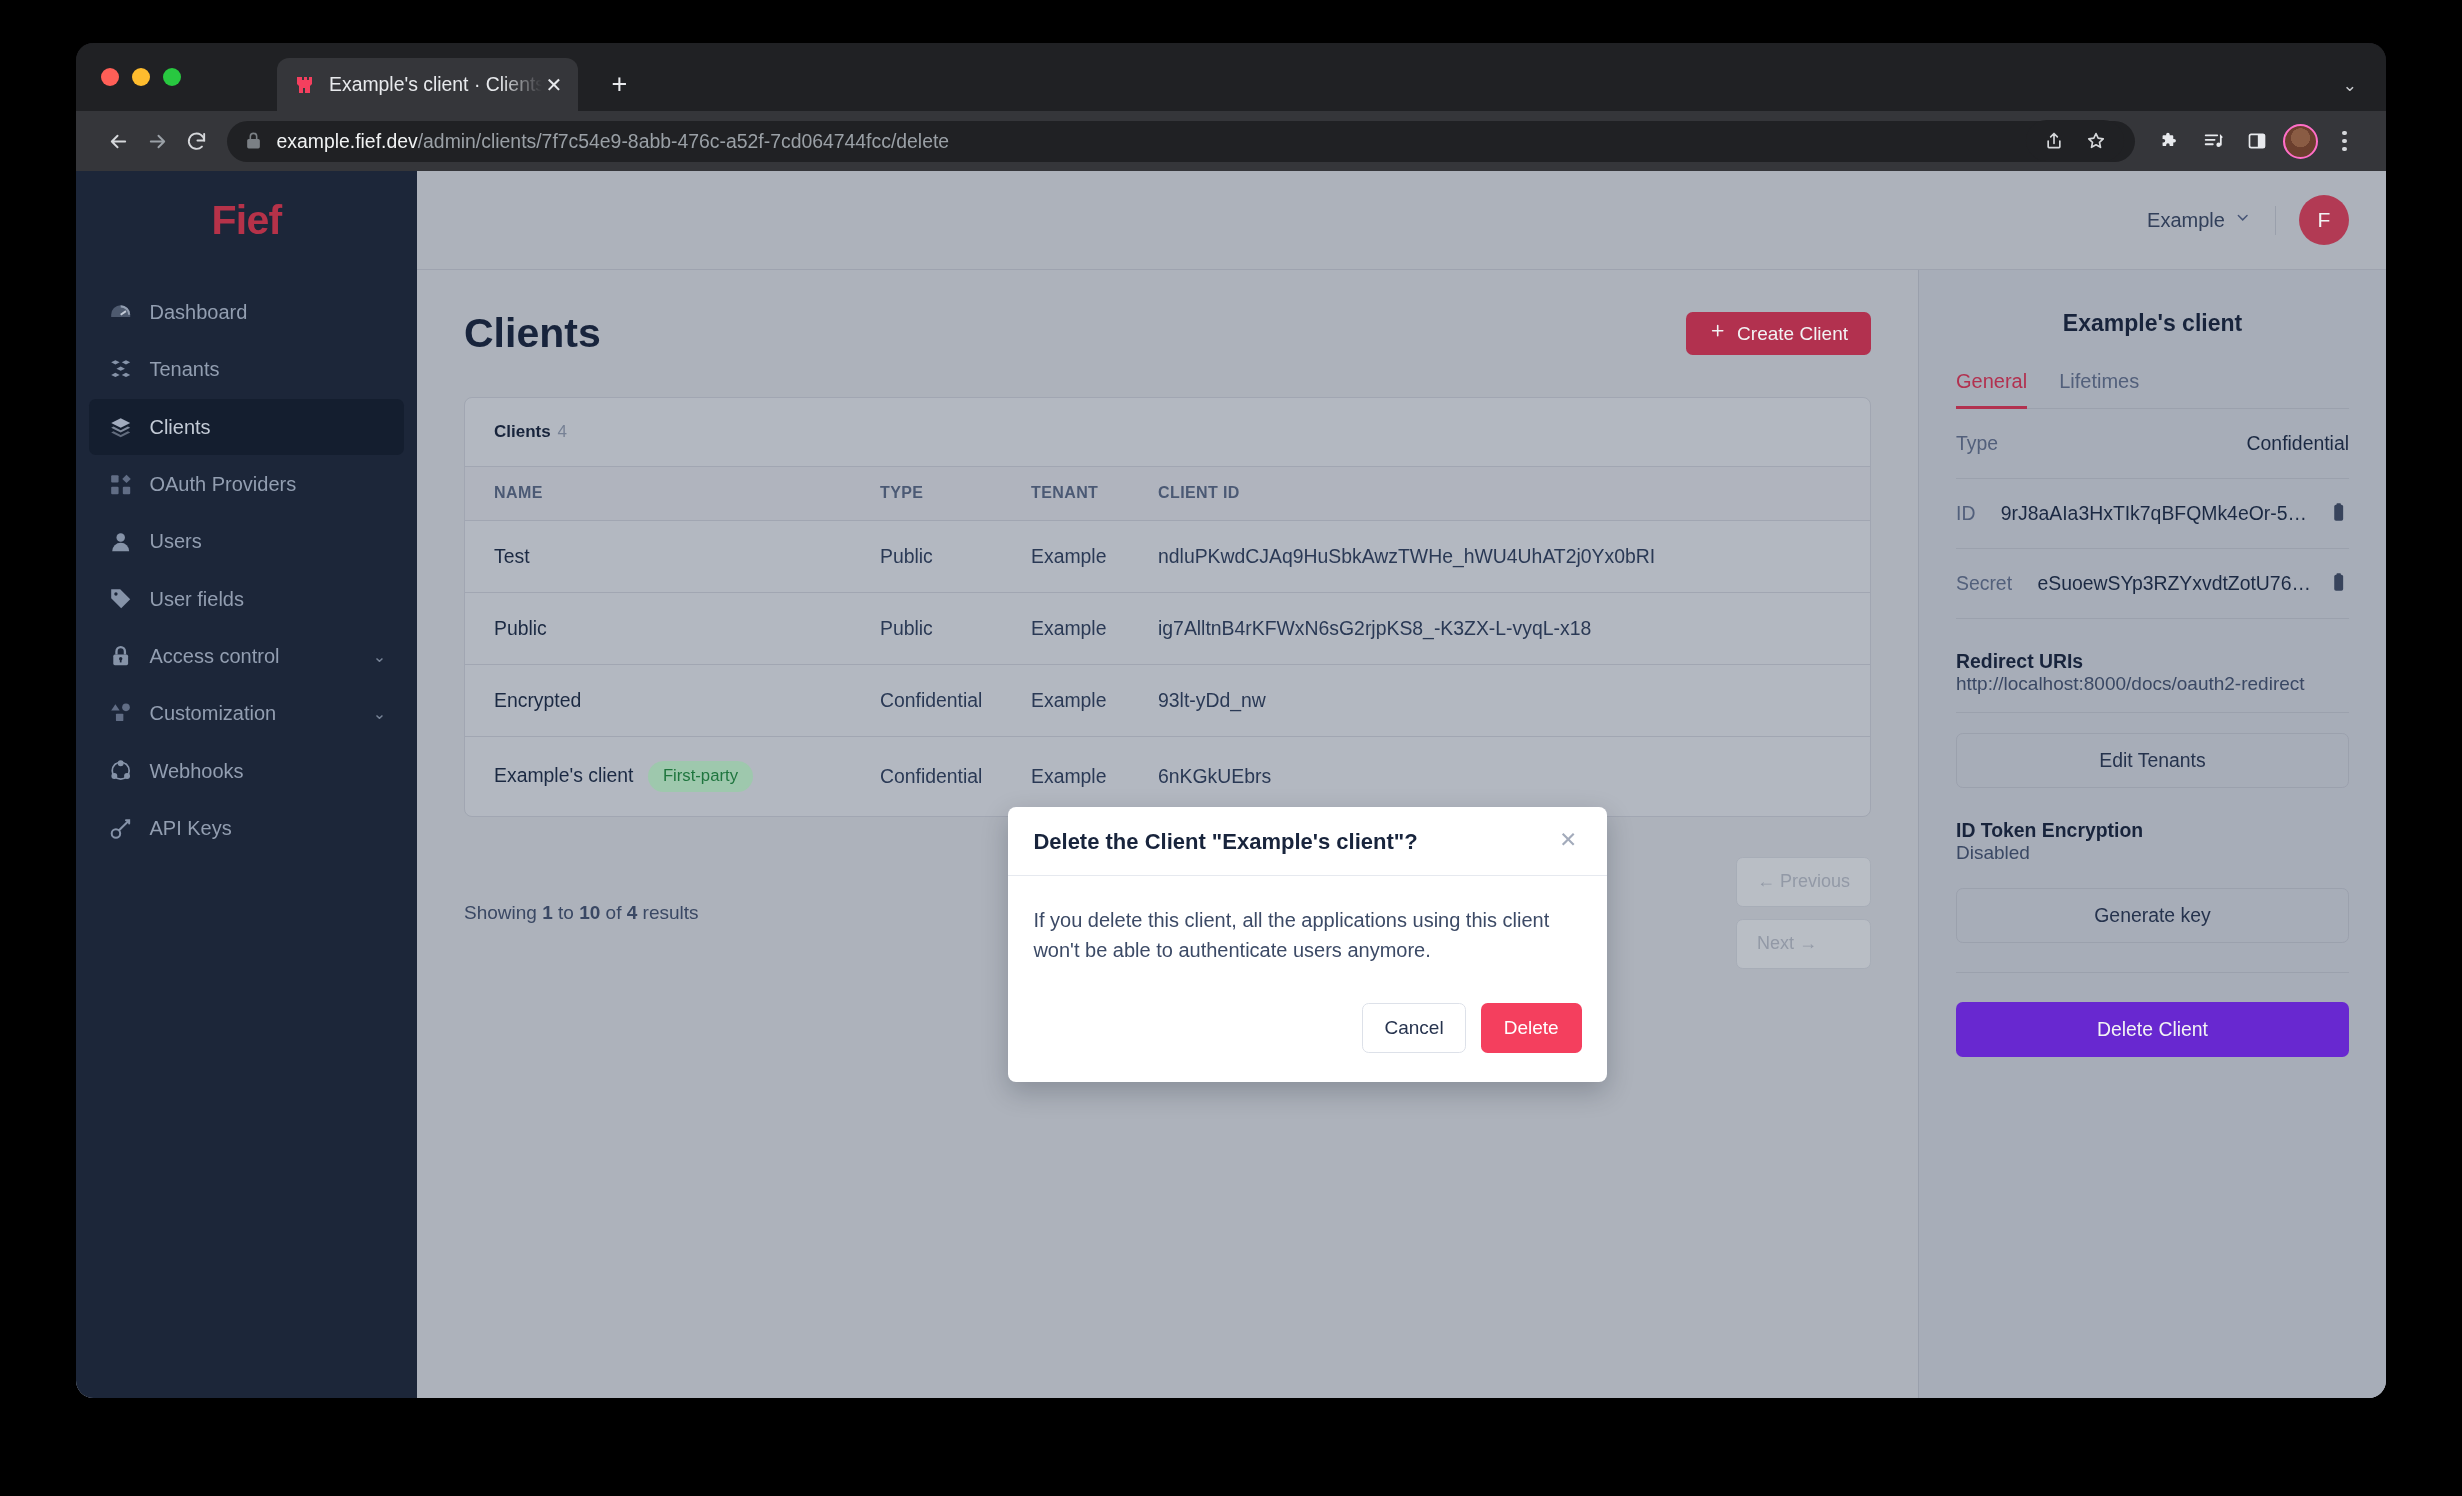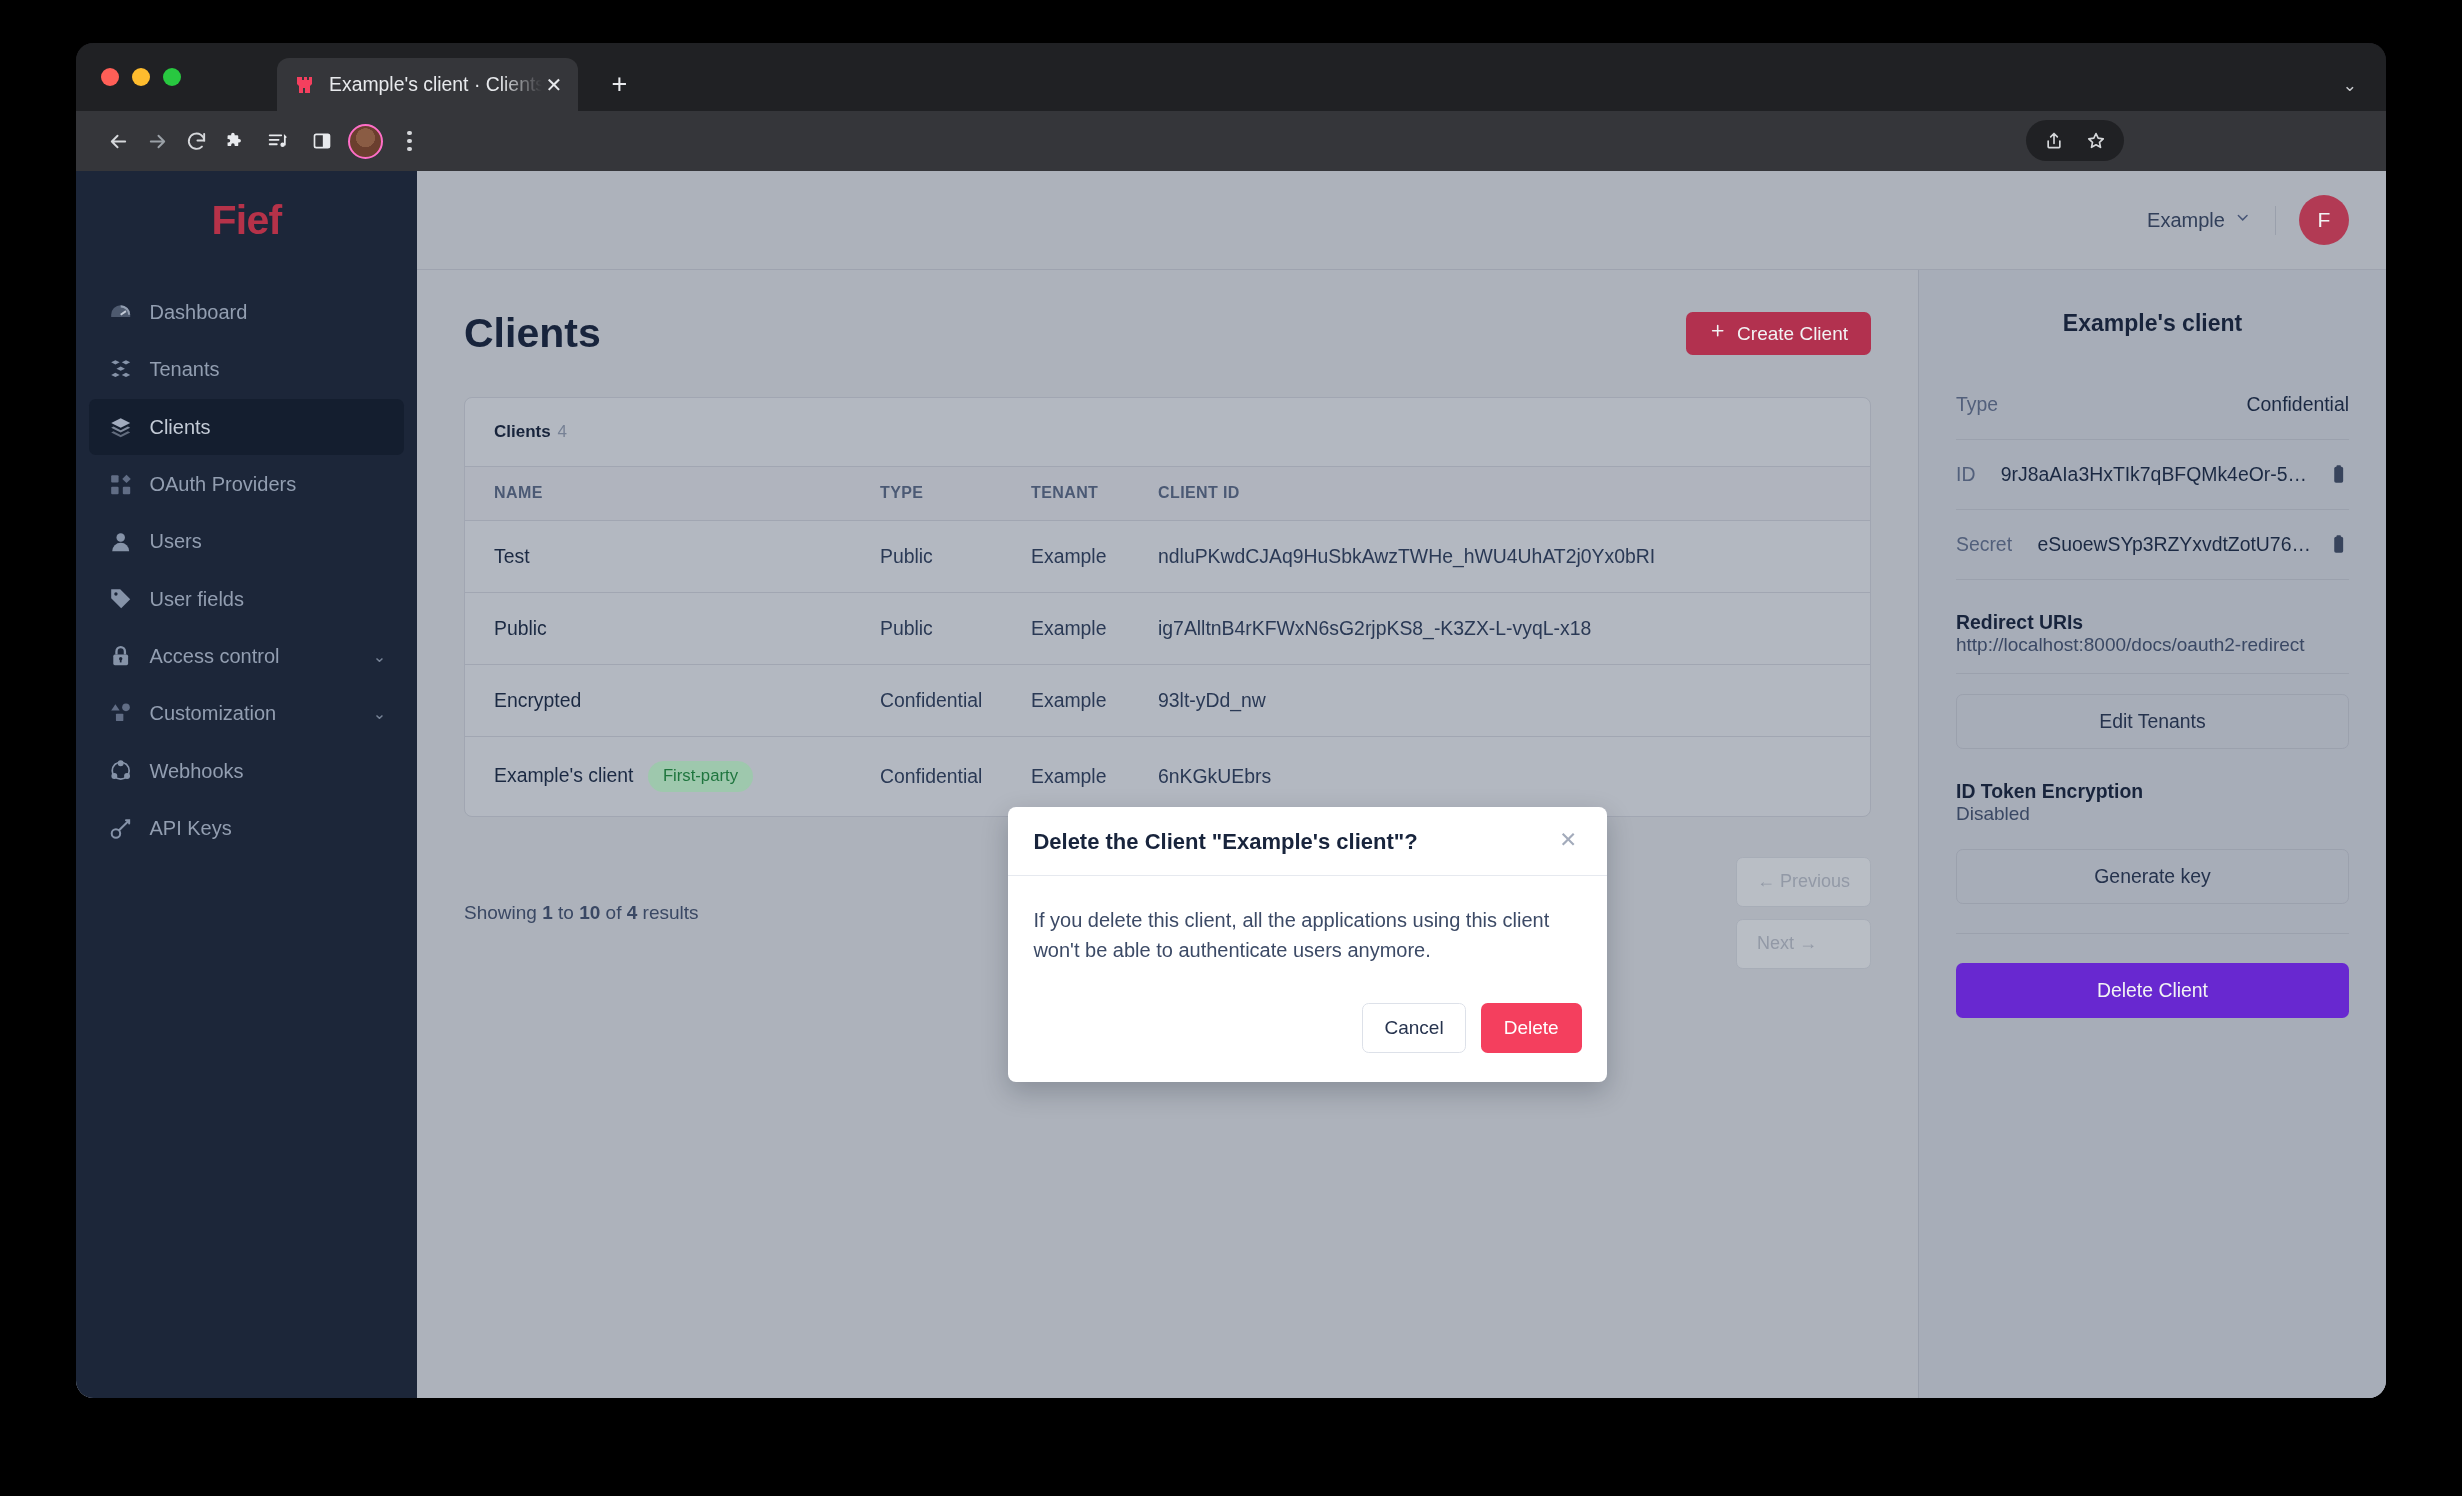--- a/index.html
+++ b/index.html
@@ -422,20 +422,28 @@
           <path d="M5 12h14M13 6l6 6-6 6"></path>
         </svg>
     </div>
     <div class="nav-btn">
       <svg viewBox="0 0 24 24" width="23" height="23" fill="none" stroke="#d5d7da" stroke-width="2" stroke-linecap="round">
           <path d="M20 11a8 8 0 1 0-2.3 6.3"></path>
           <path d="M20 4v7h-7"></path>
         </svg>
     </div>
 
+    <div class="omnibox">
+      <span class="lock-icon">
+        <svg viewBox="0 0 24 24" width="19" height="19">
+            <path fill="#9aa0a6" d="M12 2a5 5 0 0 1 5 5v3h1a2 2 0 0 1 2 2v8a2 2 0 0 1-2 2H6a2 2 0 0 1-2-2v-8a2 2 0 0 1 2-2h1V7a5 5 0 0 1 5-5zm3 8V7a3 3 0 1 0-6 0v3h6z"></path>
+          </svg>
+      </span>
+      <span class="url-text"><b>example.fief.dev</b><span>/admin/clients/7f7c54e9-8abb-476c-a52f-7cd064744fcc/delete</span></span>
+    </div>
 
     <div class="omnibox-actions">
       <div class="tb-icon">
         <svg viewBox="0 0 24 24" width="20" height="20" fill="none" stroke="#d5d7da" stroke-width="2" stroke-linecap="round" stroke-linejoin="round">
             <path d="M12 15V3M8 7l4-4 4 4"></path>
             <path d="M5 12v7a1 1 0 0 0 1 1h12a1 1 0 0 0 1-1v-7"></path>
           </svg>
       </div>
       <div class="tb-icon">
         <svg viewBox="0 0 24 24" width="20" height="20" fill="none" stroke="#d5d7da" stroke-width="2" stroke-linejoin="round">
@@ -686,20 +694,24 @@
             <div class="pager-btns">
               <button class="pg-btn">← Previous</button>
               <button class="pg-btn">Next →</button>
             </div>
           </div>
         </div>
 
         <div class="detail">
           <div class="detail-title">Example's client</div>
 
+          <div class="tabs">
+            <div class="tab-item active">General</div>
+            <div class="tab-item">Lifetimes</div>
+          </div>
 
           <div class="kv">
             <span class="kv-k">Type</span>
             <span class="kv-v">Confidential</span>
           </div>
 
           <div class="kv mono">
             <span class="kv-k">ID</span>
             <span class="kv-v">9rJ8aAIa3HxTIk7qBFQMk4eOr-5Whe...</span>
             <span class="copy-ico">

